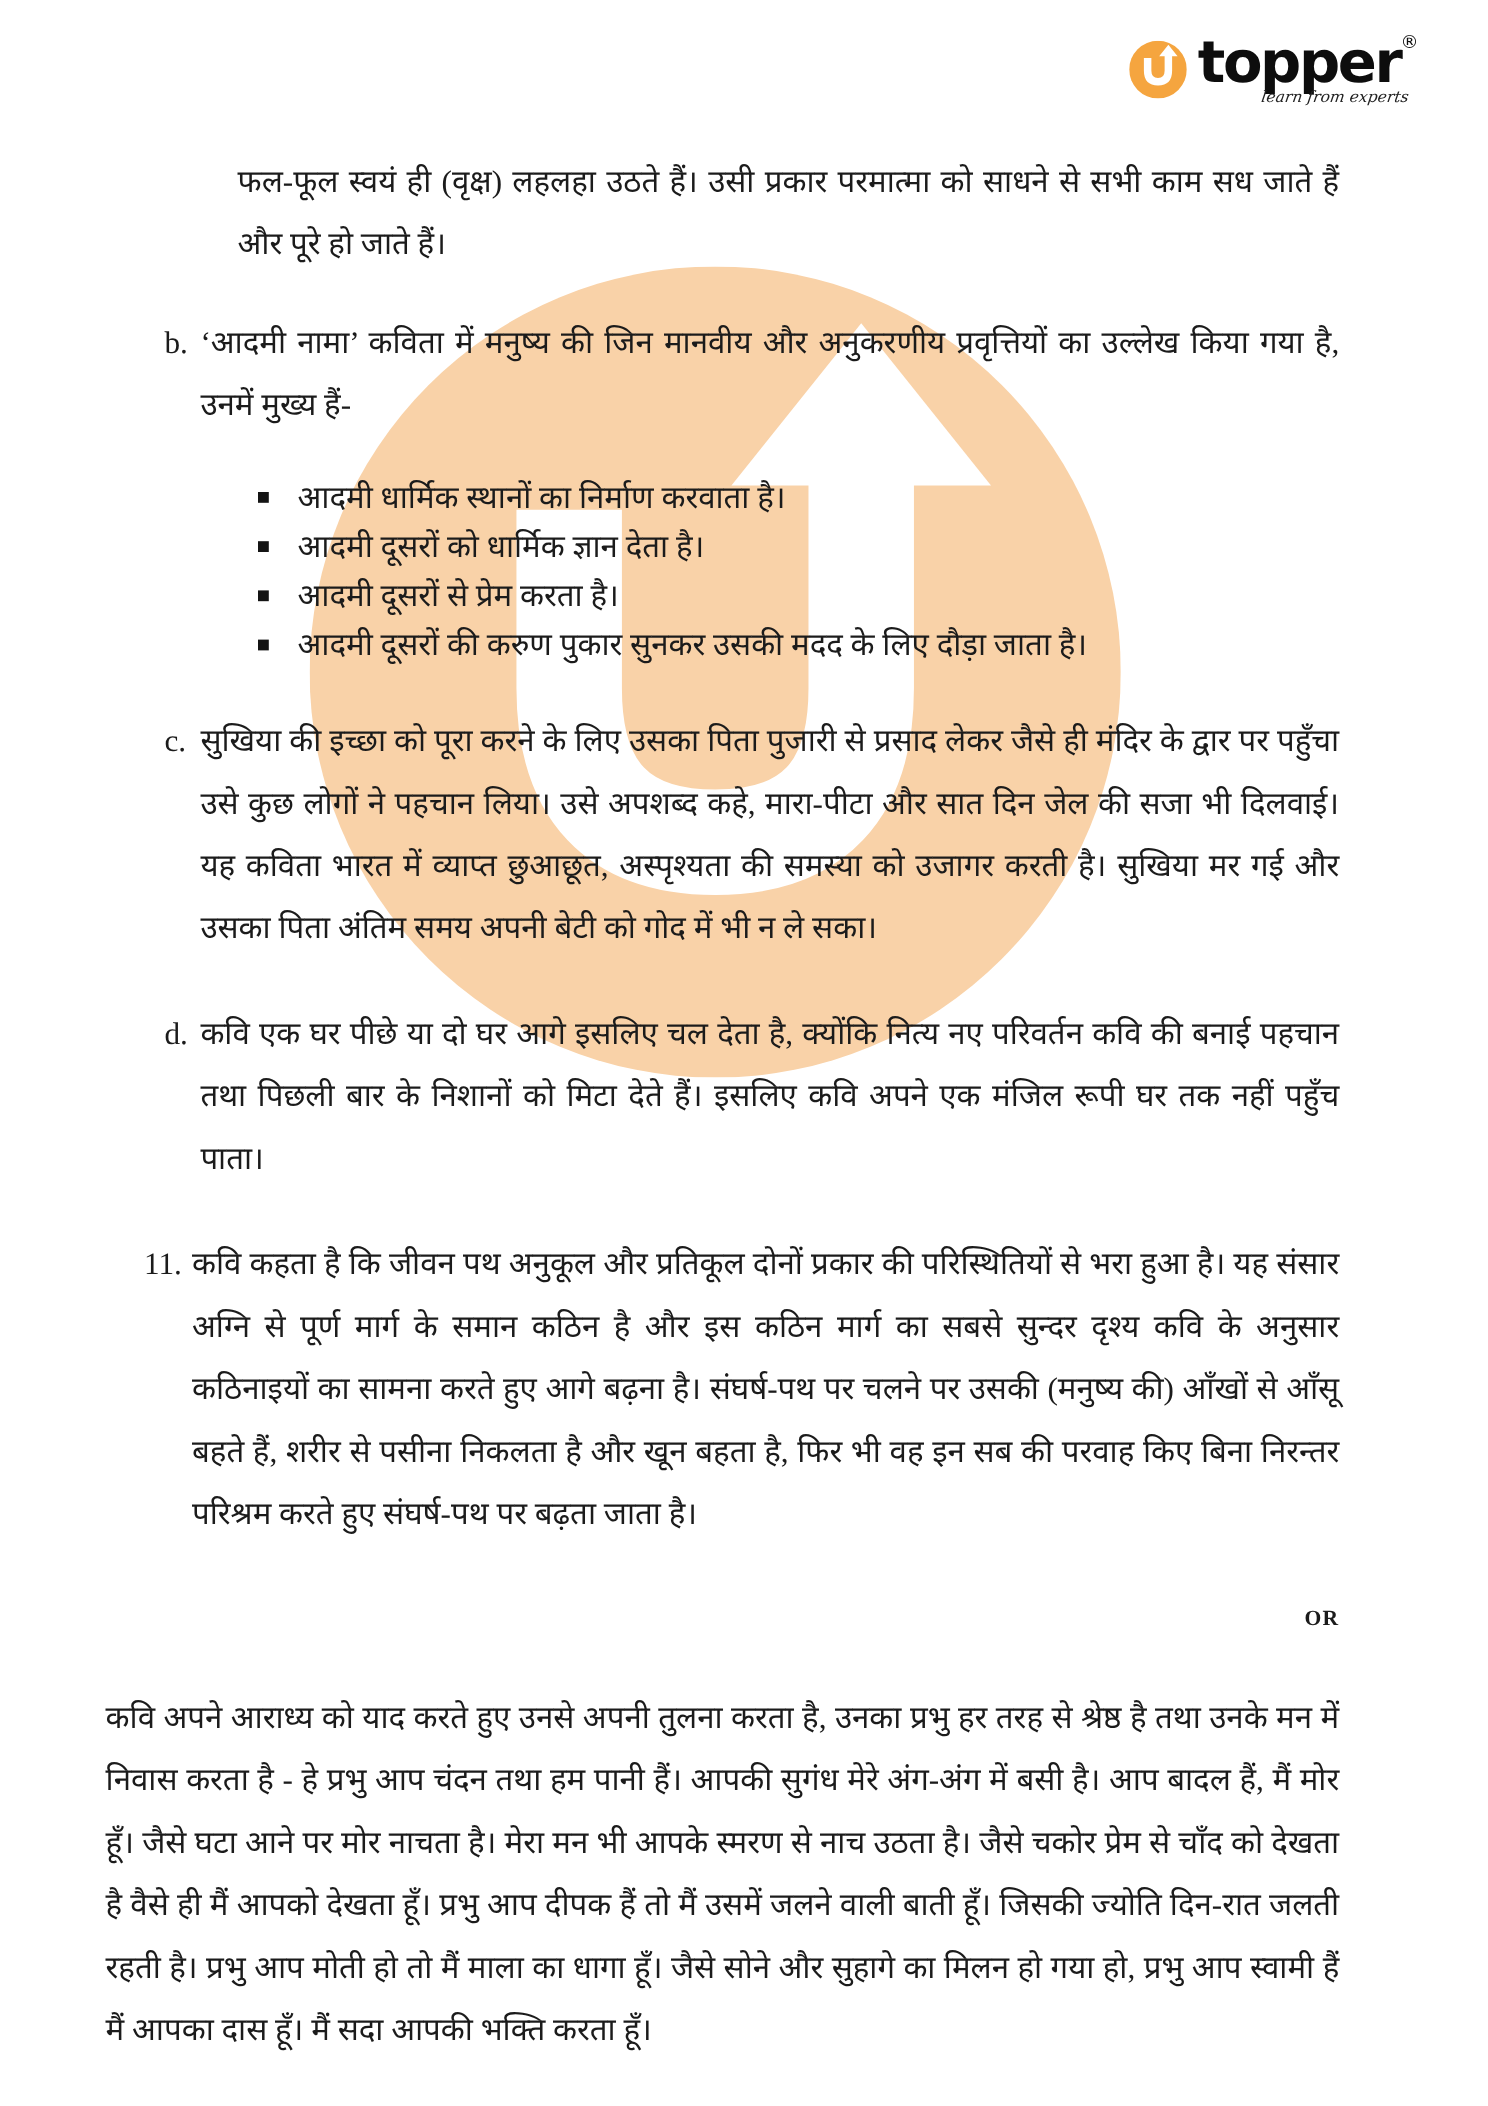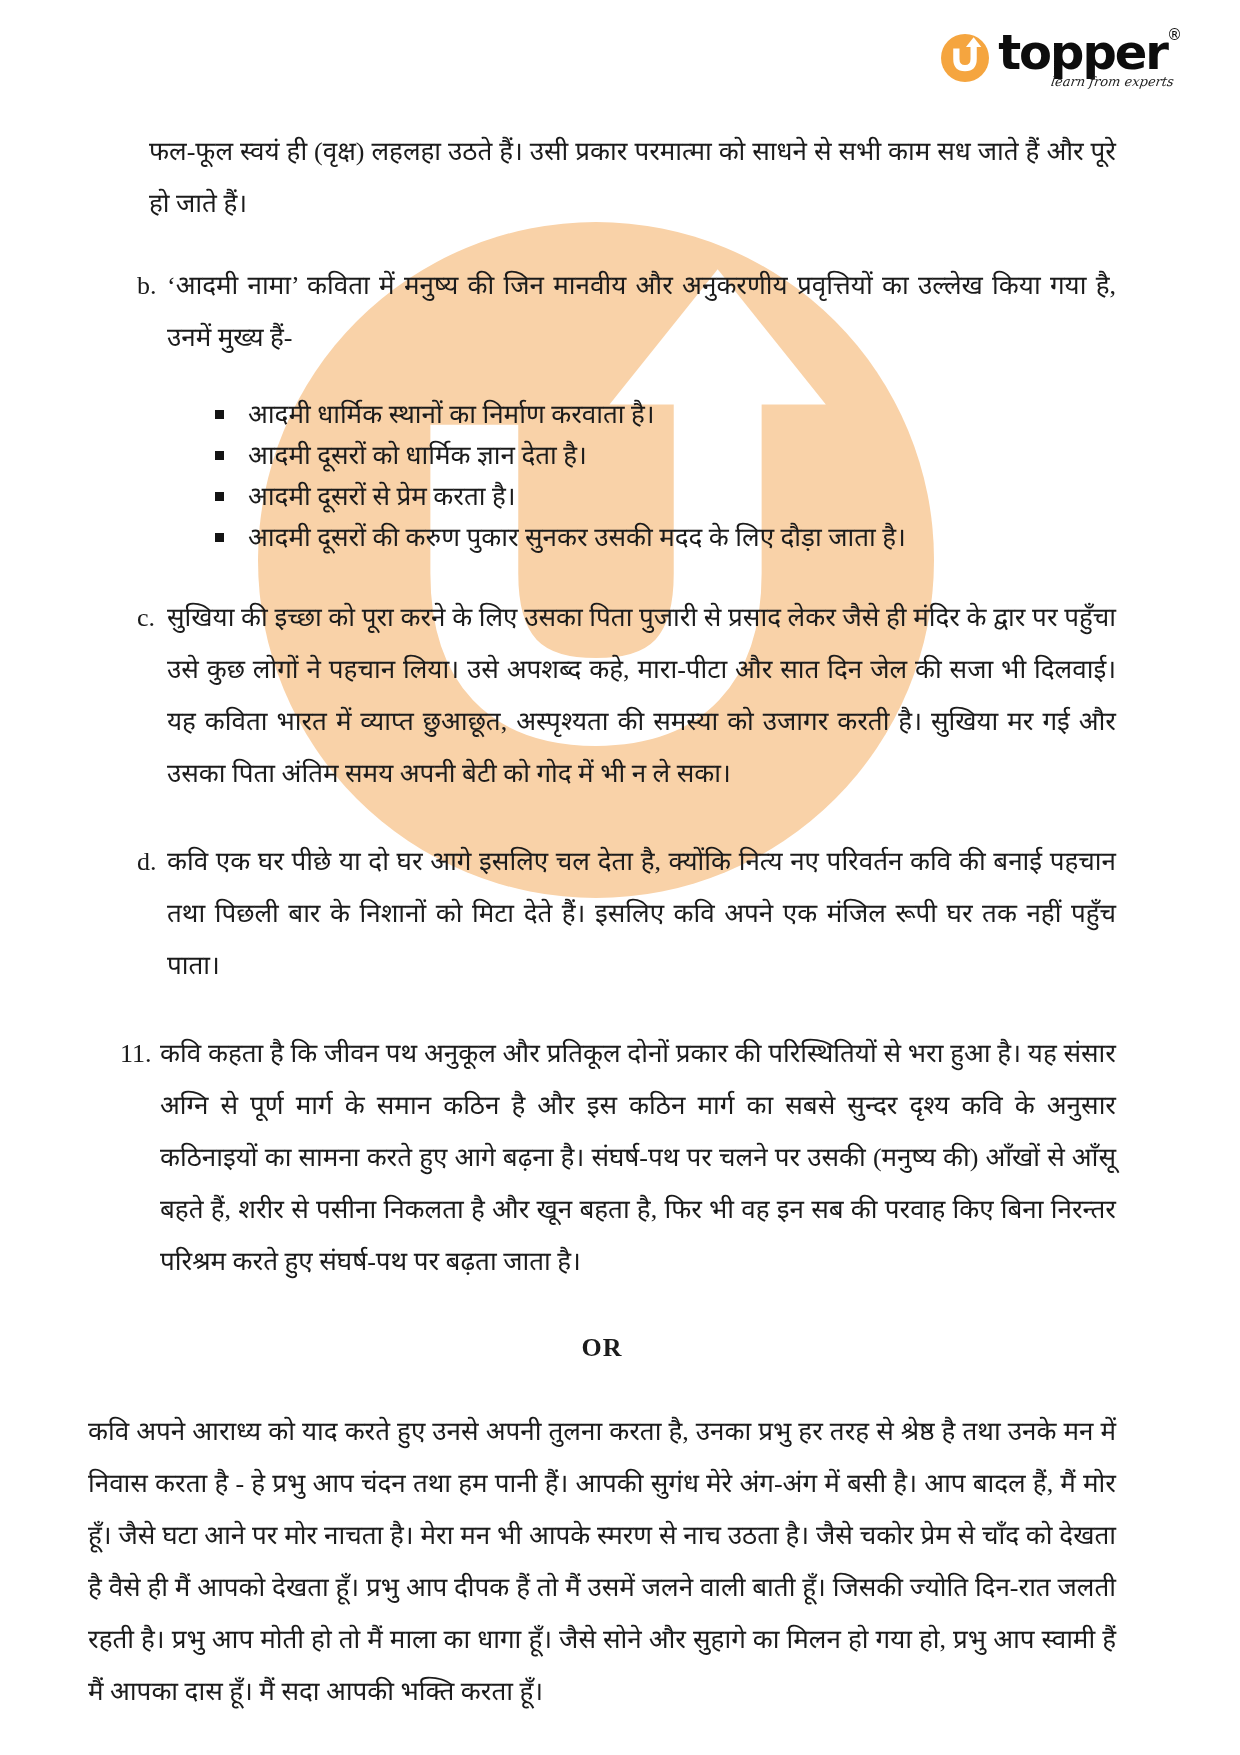--- a/index.html
+++ b/index.html
@@ -42,37 +42,37 @@
     transform:skewX(-8deg);
   }
   
   .content{
     position:absolute;left:88px;top:126px;
     width:1028px;z-index:1;
     font-size:26px;line-height:52px;
     text-align:justify;
   }
   .block{margin:0 0 30px 0;}
-  .intro{margin-left:61px;}
+  .intro{margin-left:110px;}
   .row{display:flex;margin-left:32px;}
   .lettered{margin-left:49px;}
   .label-let{width:30px;flex:none;text-align:left;}
   .label-num{width:40px;flex:none;text-align:left;}
   .item-text{flex:1;}
   
   .bullets{margin:22px 0 34px 127px;}
   .bullet-row{display:flex;line-height:41px;}
   .bullet-sq{
     width:9px;height:9px;background:#141414;
     flex:none;margin:16px 24px 0 0;
   }
   
   .or-heading{
-    text-align:center;font-weight:700;
-    font-size:26px;letter-spacing:1px;
+    text-align:right;font-weight:700;
+    font-size:18px;letter-spacing:1px;
     margin:34px 0 32px 0;
   }
   .plain-para{margin:0 0 32px 0;}
   .tight{margin-bottom:36px;}
 </style>
 </head>
 <body>
 
 <svg class="watermark" viewBox="0 0 100 100" aria-hidden="true">
   <circle cx="50" cy="50" r="50" fill="#F9D2A8"></circle>

